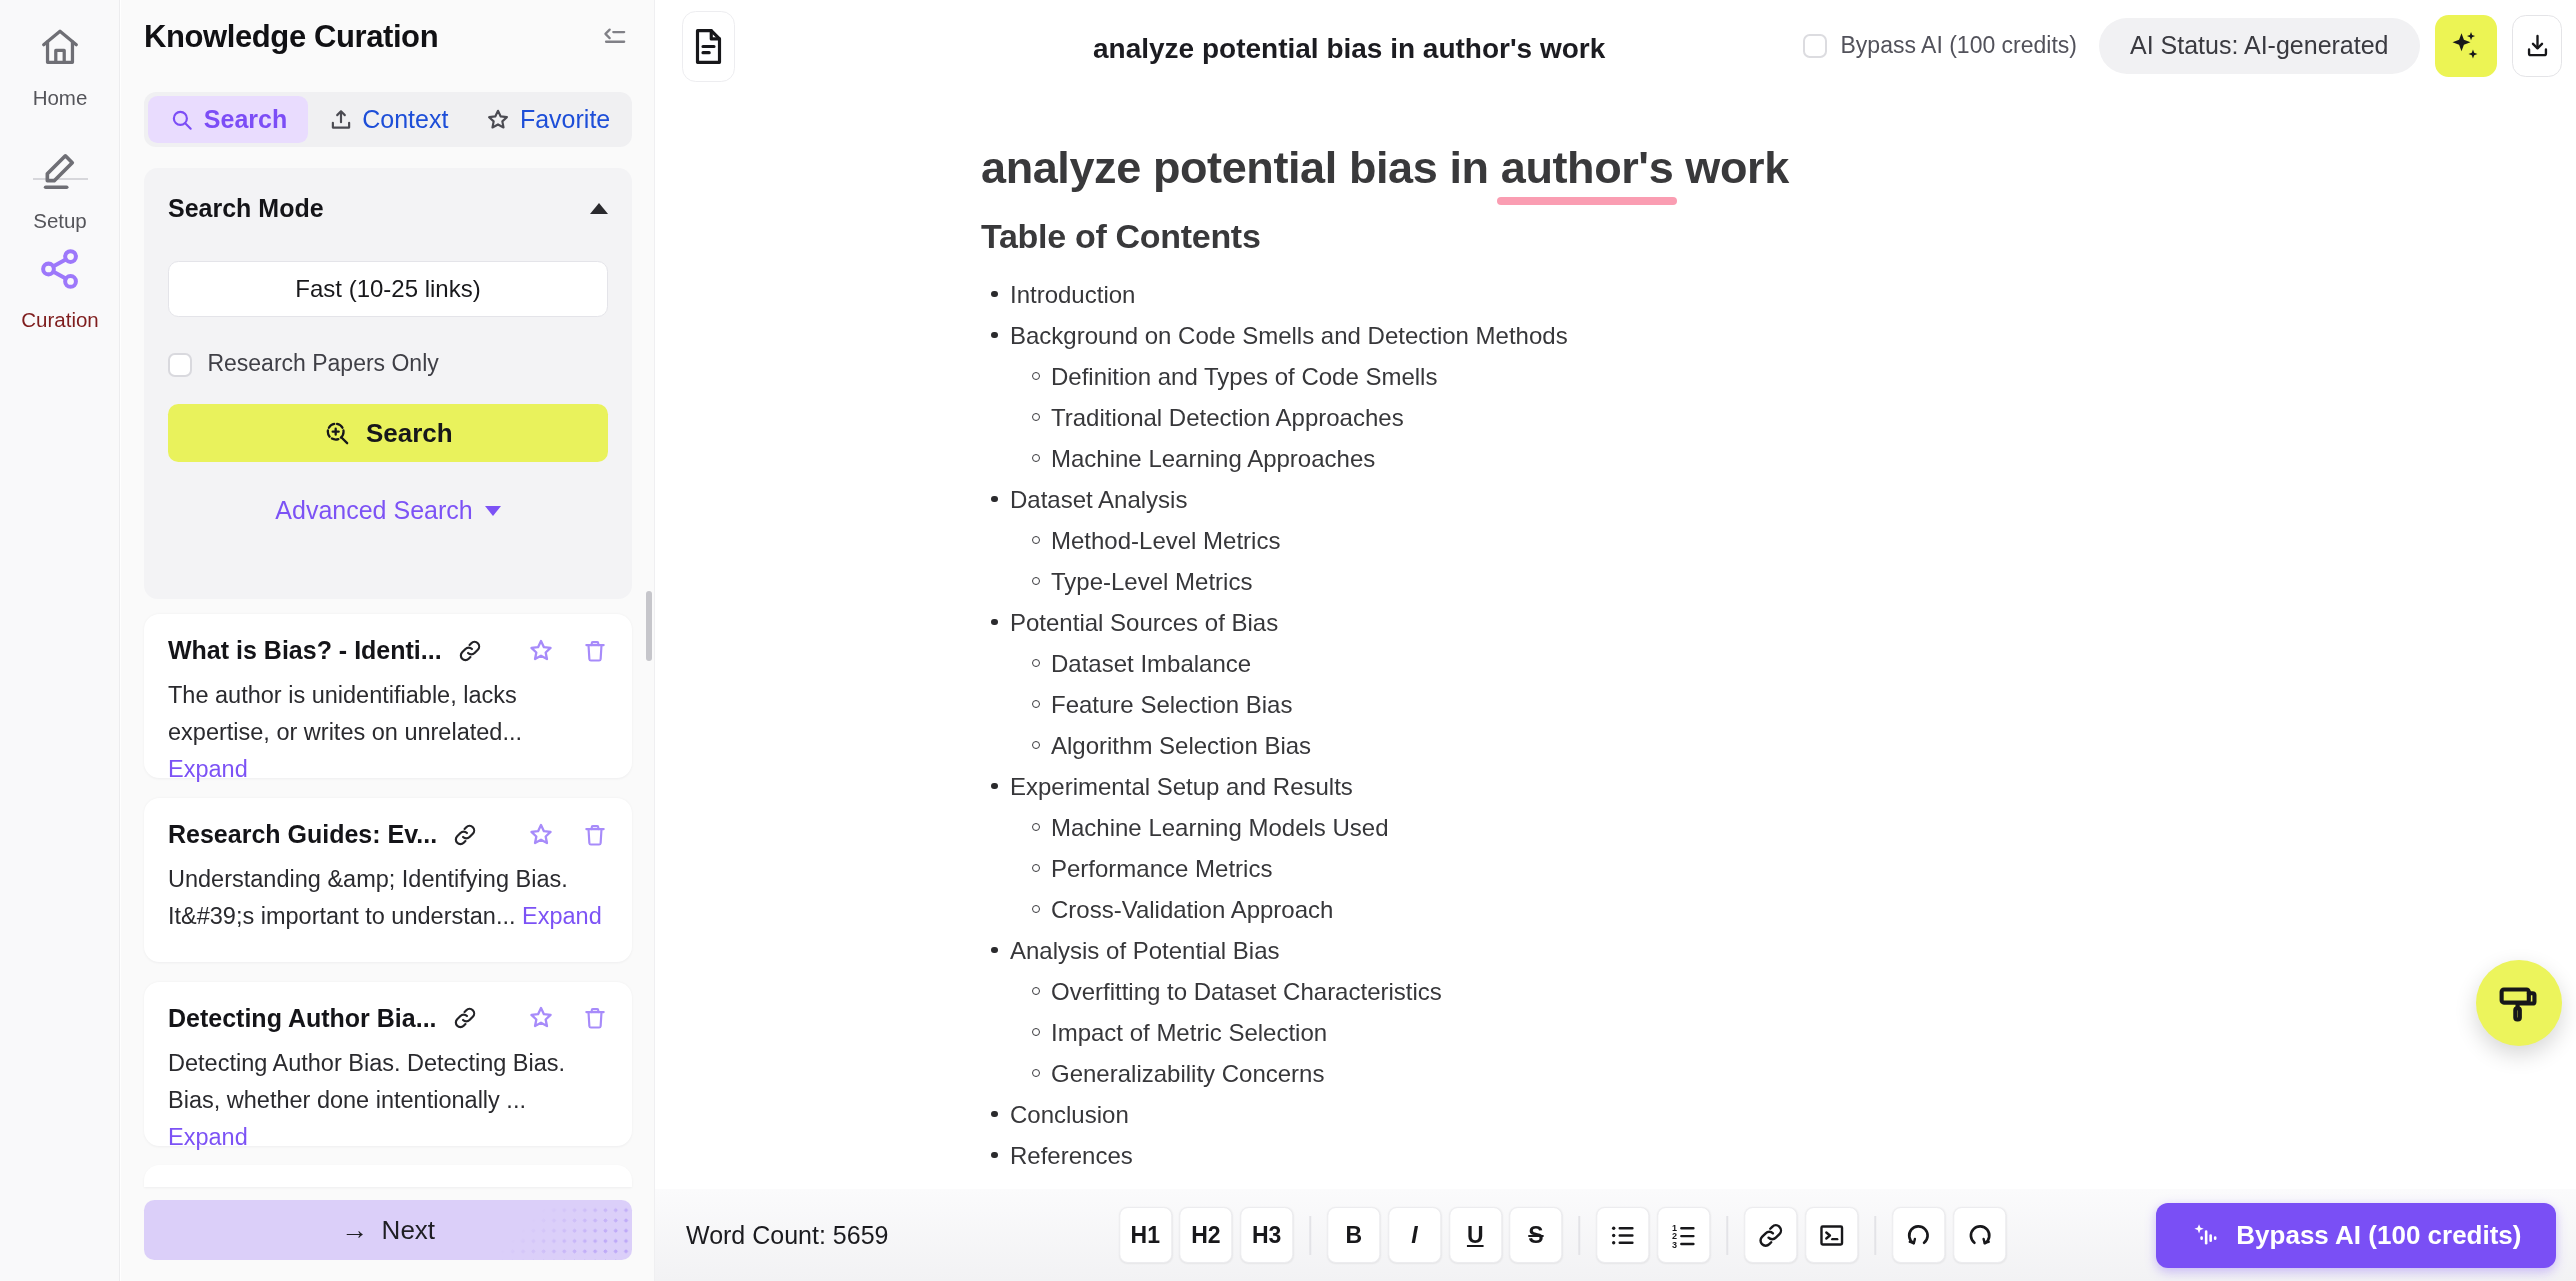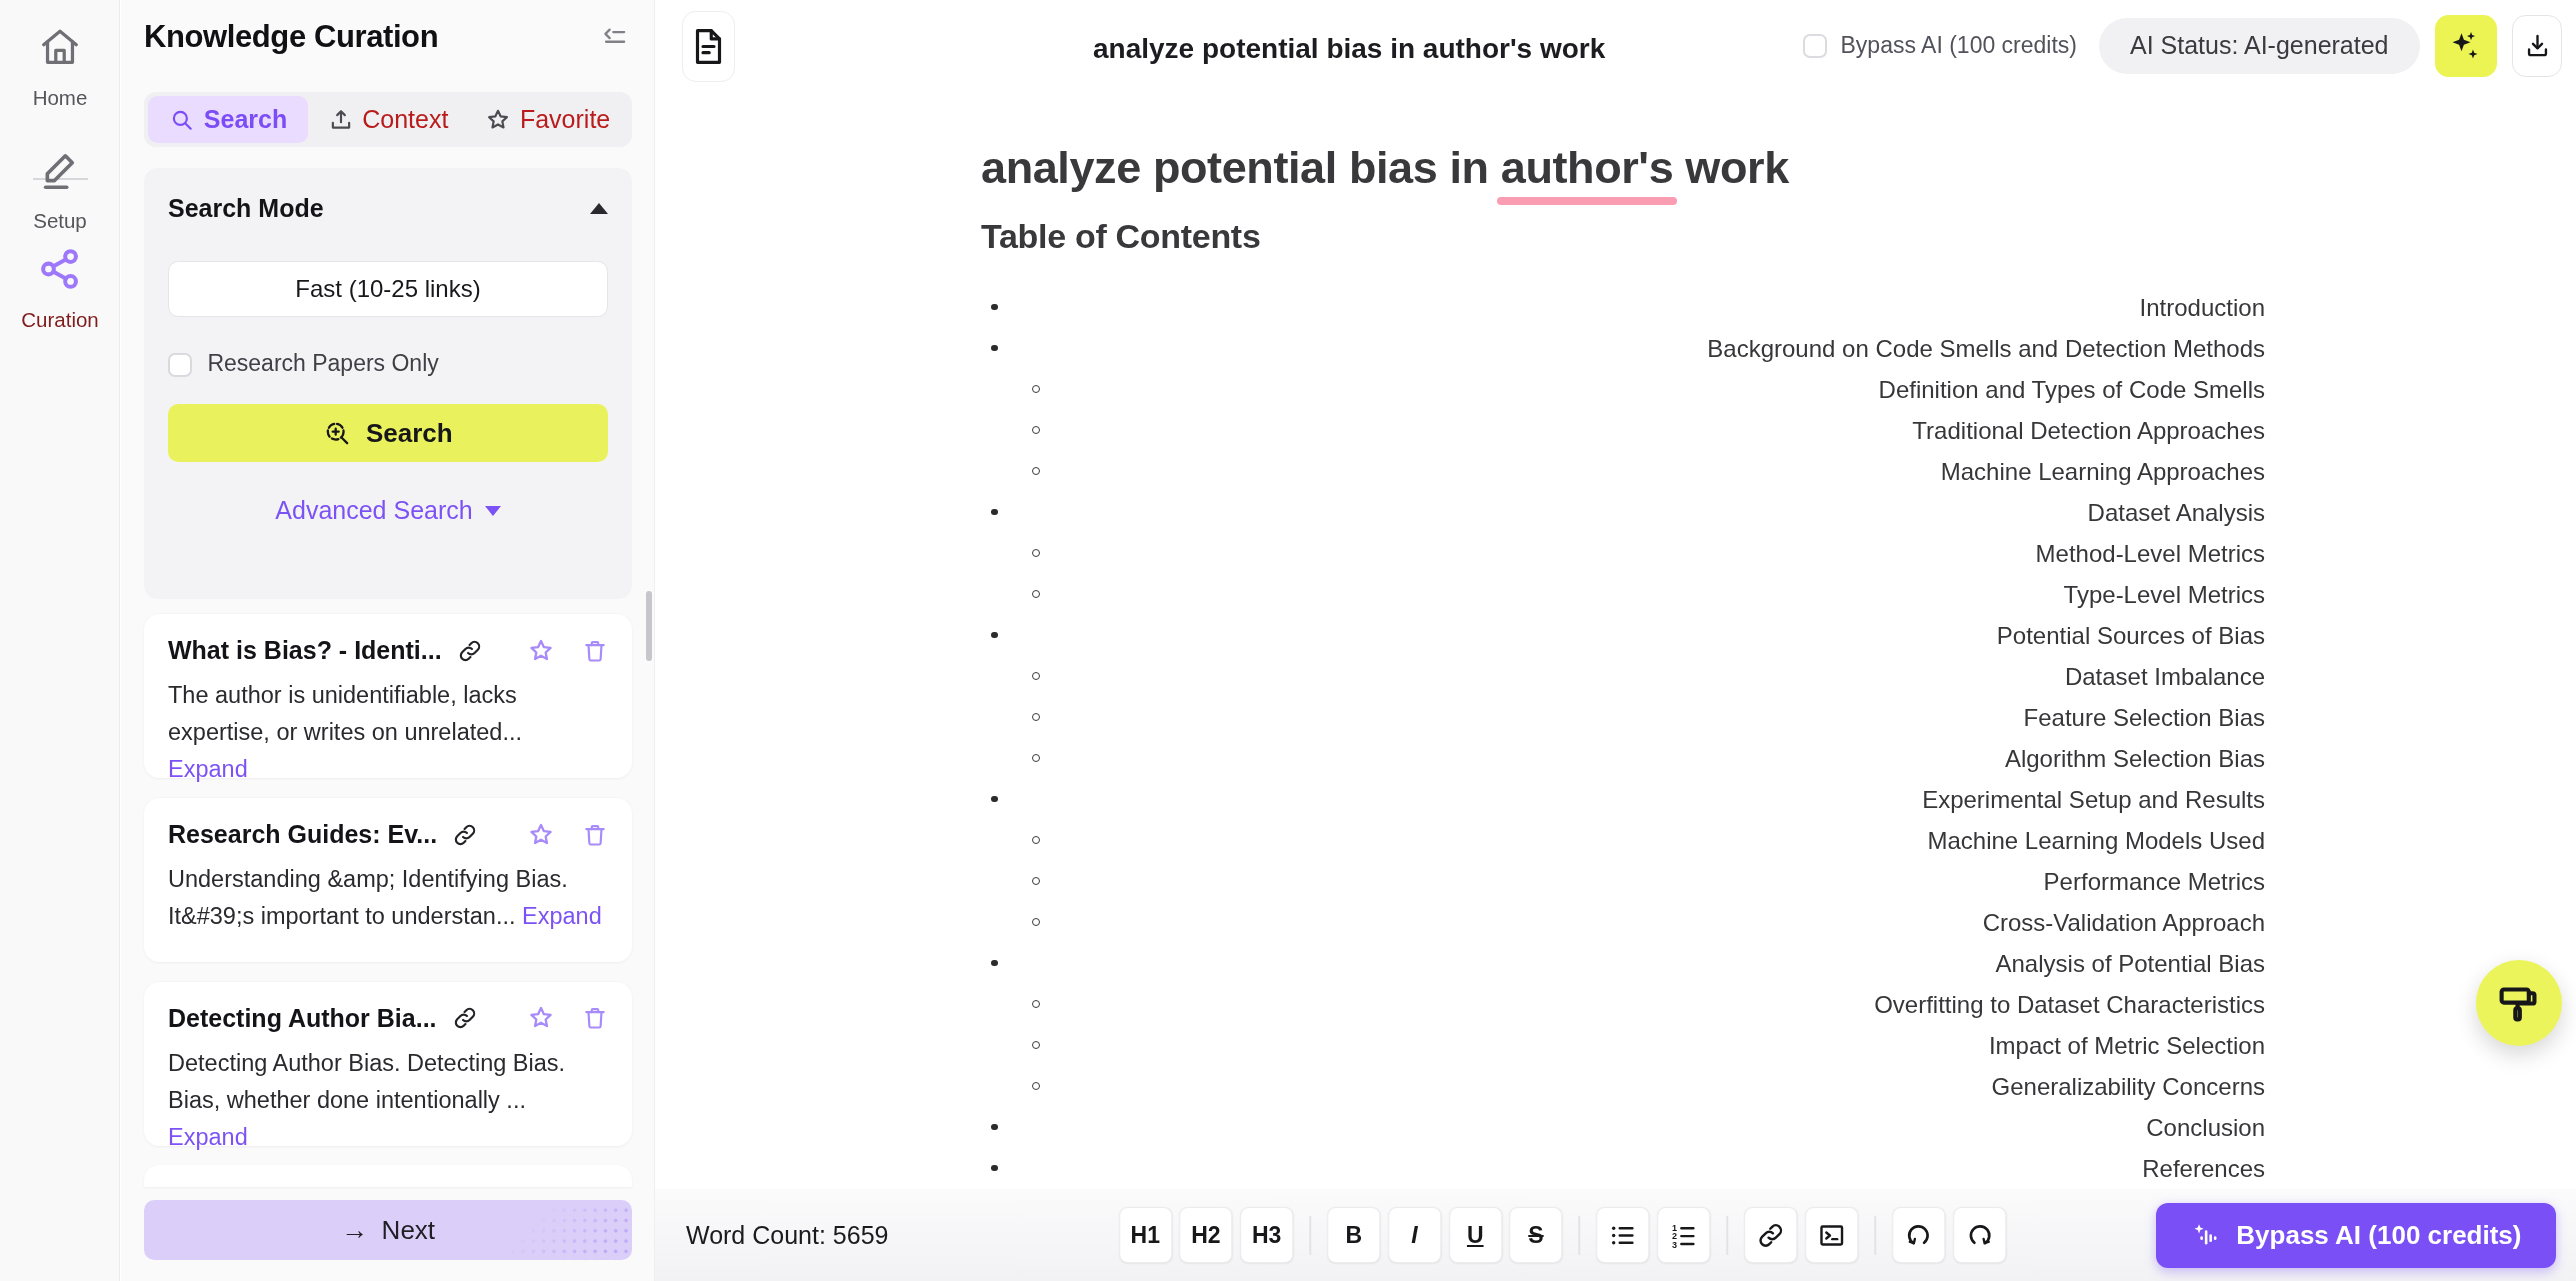--- a/index.html
+++ b/index.html
@@ -26,21 +26,21 @@
            background:#fafafa; border-right:0.9px solid #efeff1; }
   .panel-header { position:absolute; left:23px; top:19px; right:23px; display:flex;
                   align-items:center; justify-content:space-between; }
   .panel-title { font-size:31px; font-weight:700; color:#111114; letter-spacing:-0.4px; }
   .collapse-btn { width:34px; height:34px; display:flex; align-items:center; justify-content:center; cursor:pointer; }
   .collapse-btn svg { width:29px; height:29px; stroke:#808086; }
 
   .tabs { position:absolute; left:23px; top:92px; width:488px; height:55px;
           background:#f0f0f2; border-radius:12px; display:flex; padding:4.3px; }
   .tab { flex:1; display:flex; align-items:center; justify-content:center; gap:8.6px;
-         font-size:25px; color:#b91c1c; border-radius:9.4px; cursor:pointer; }
+         font-size:25px; color:#1d4ed8; border-radius:9.4px; cursor:pointer; }
   .tab svg { width:26px; height:26px; stroke:#4b4b52; }
   .tab.active { background:#e9dcfe; color:#7c4df6; font-weight:700; }
   .tab.active svg { stroke:#7c4df6; }
 
   .search-card { position:absolute; left:23px; top:168px; width:488px; height:431px;
                  background:#f3f3f5; border-radius:13.7px; padding:24px; }
   .sc-head { display:flex; align-items:center; justify-content:space-between; height:33px; }
   .sc-title { font-size:25px; font-weight:700; color:#141418; }
   .caret-up { width:0; height:0; border-left:9.4px solid transparent; border-right:9.4px solid transparent;
               border-bottom:11px solid #2a2a2e; cursor:pointer; }
@@ -112,21 +112,21 @@
   .dl-btn { width:50px; background:#fff; border:1.7px solid #e4e4e7; }
   .dl-btn svg { width:27px; height:27px; stroke:#17171a; }
 
   .doc { position:absolute; left:326px; top:128px; width:1284px; }
   .doc-h1 { font-size:45px; line-height:56px; font-weight:700; color:#39393b;
             letter-spacing:-0.4px; margin-top:12px; }
   .hl-pink { position:relative; }
   .hl-pink::after { content:""; position:absolute; left:-3.4px; right:-3.4px; bottom:-12px;
                     height:7.7px; background:#fa9db2; border-radius:4.3px; }
   .doc-h2 { font-size:34px; font-weight:700; color:#39393b; margin-top:20.5px; letter-spacing:-0.3px; }
-  .toc { list-style:none; margin-top:31px;text-align:right; }
+  .toc { list-style:none; margin-top:18px; }
   .toc-item { position:relative; line-height:41px; font-size:24px; color:#37373a; }
   .toc-item.lvl1 { padding-left:29px; }
   .toc-item.lvl2 { padding-left:70px; }
   .toc-item.lvl1::before { content:""; position:absolute; left:10.3px; top:17px;
                            width:6.8px; height:6.8px; border-radius:50%; background:#2b2b2e; }
   .toc-item.lvl2::before { content:""; position:absolute; left:51px; top:16.3px;
                            width:6px; height:6px; border-radius:50%; border:1.7px solid #3a3a3e; background:#fff; }
 
   
   .toolbar { position:absolute; left:0; right:0; bottom:0; height:92px;

